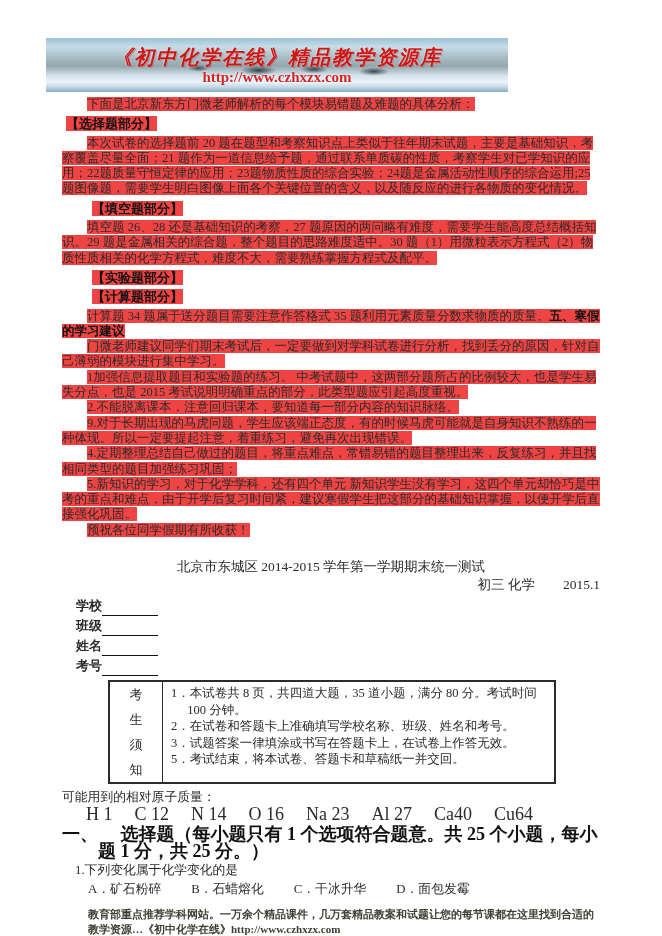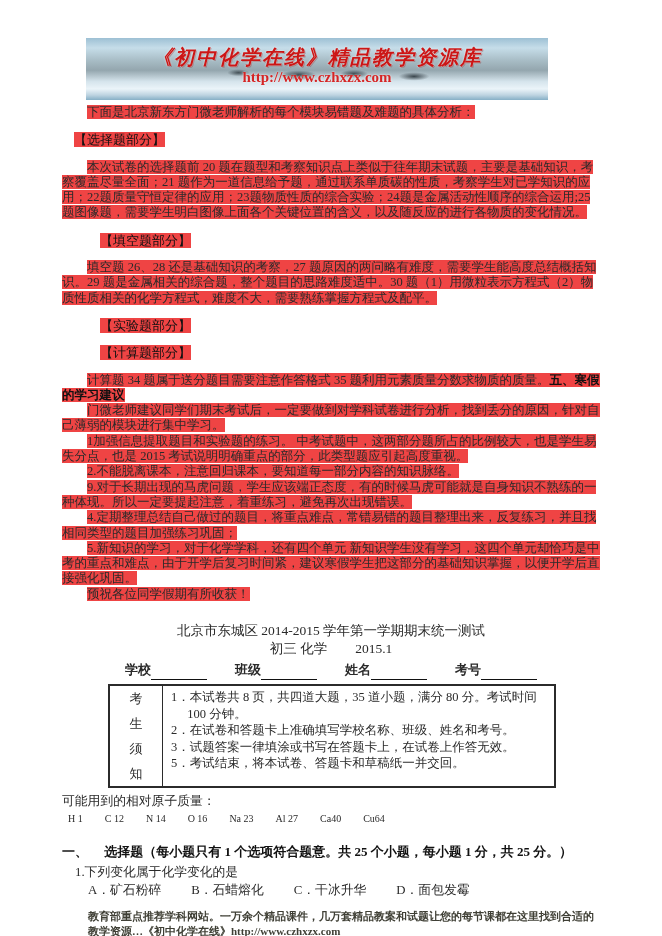--- a/index.html
+++ b/index.html
@@ -2,21 +2,21 @@
 <html><head>
 <meta charset="utf-8">
 <style>
   html,body{margin:0;padding:0;}
   body{
     width:662px;height:936px;background:#ffffff;overflow:hidden;
     font-family:"Liberation Serif","DejaVu Serif",serif;
     color:#2a2a2a;position:relative;
   }
   .banner{
-    margin:38px 0 0 86px;width:462px;height:62px;position:relative;
+    margin:38px 0 0 46px;width:462px;height:54px;position:relative;
     background:
       radial-gradient(ellipse 26px 7px at 46% 60%, rgba(28,38,44,.85), transparent 70%),
       radial-gradient(ellipse 20px 6px at 58% 58%, rgba(28,38,44,.8), transparent 70%),
       radial-gradient(ellipse 22px 6px at 71% 62%, rgba(28,38,44,.8), transparent 70%),
       radial-gradient(ellipse 16px 5px at 33% 56%, rgba(28,38,44,.7), transparent 70%),
       linear-gradient(180deg,#9dc0d4 0%,#c6dde9 16%,#a8bdc6 36%,#94a6ae 52%,#d5e4ec 70%,#ebf4f9 82%,#bed4e1 92%,#86afc6 100%);
   }
   .banner-title{
     padding-top:6px;text-align:center;
     color:#cc1616;font-weight:bold;font-size:20px;letter-spacing:2px;
@@ -25,46 +25,46 @@
   }
   .banner-url{
     text-align:center;margin-top:-2px;
     color:#d42525;font-weight:bold;font-size:15px;
     text-shadow:0 0 2px rgba(255,255,255,.95);
   }
   .content{margin:0 62px;width:538px;}
   .analysis{margin-top:5px;font-size:12.5px;line-height:15.3px;}
   .analysis p{margin:0;text-indent:2em;}
   .hl{background:#ef4444;}
-  .sec-head{margin:12px;font-size:13px;font-weight:normal;color:#111;line-height:15.3px;}
+  .sec-head{margin:4px;font-size:13px;font-weight:bold;color:#111;line-height:15.3px;}
   .sec-head.ind{text-indent:2em;}
   .bold{font-weight:bold;color:#111;}
   .exam{margin-top:20px;font-size:12.5px;}
   .exam-title1{text-align:center;font-size:13.5px;line-height:18px;}
-  .exam-title2{text-align:center;font-size:13.5px;line-height:17px;}
+  .exam-title2{text-align:right;font-size:13.5px;line-height:17px;}
   .exam-title2 .date{margin-left:28px;}
-  .fill-line{margin-top:3px;display:flex;justify-content:center;line-height:20px;}
+  .fill-line{margin-top:3px;display:flex;justify-content:center;line-height:20px;flex-direction:column;}
   .fill-group{display:flex;align-items:flex-end;margin:0 14px;}
   .fl-label{font-weight:bold;font-size:13px;}
   .fl-line{display:inline-block;width:56px;height:14px;border-bottom:1px solid #111;}
   .notice-table{
     margin:4px 0 0 46px;width:448px;box-sizing:border-box;
     border:2px solid #2b2b2b;display:flex;
   }
   .notice-left{
     width:52px;border-right:1.5px solid #2b2b2b;display:flex;align-items:center;justify-content:center;
   }
   .notice-label{width:14px;line-height:25px;word-break:break-all;text-align:center;font-size:13px;}
   .notice-right{flex:1;padding:3px 6px 3px 8px;}
   .notice-right div{line-height:16.5px;font-size:12.5px;padding-left:1.3em;text-indent:-1.3em;margin:0;}
   .atomic-intro{margin-top:5px;line-height:17px;font-size:12.8px;}
-  .atomic-values{margin-left:6px;line-height:17px;font-size:10px;}
+  .atomic-values{margin-left:24px;line-height:17px;font-size:18px;}
   .atomic-values span{margin-right:22px;}
   .section-one{
-    margin-top:17px;font-weight:bold;color:#111;font-size:13px;line-height:16.5px;
+    margin-top:3px;font-weight:bold;color:#111;font-size:18px;line-height:16.5px;
     padding-left:2em;text-indent:-2em;
   }
   .question{margin:3px 0 0 13px;line-height:16.5px;font-size:12.8px;}
   .options{margin:2px 0 0 26px;display:flex;column-gap:30px;line-height:16.5px;font-size:12.8px;}
   .doc-footer{
     margin:10px 0 0 26px;width:516px;
     font-weight:bold;font-size:11px;line-height:15px;color:#3f3f35;
   }
 </style>
 </head>

